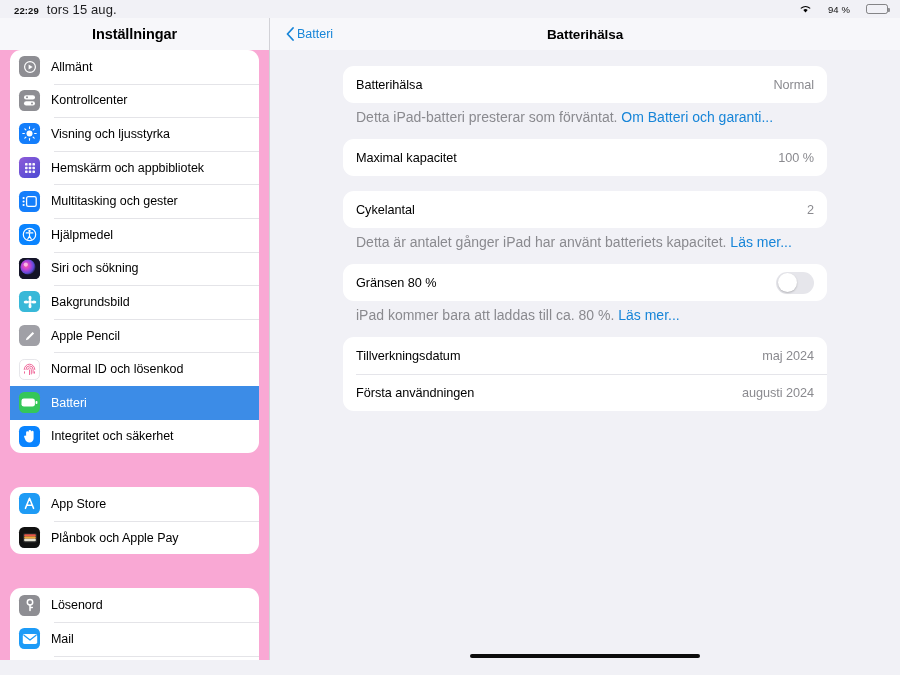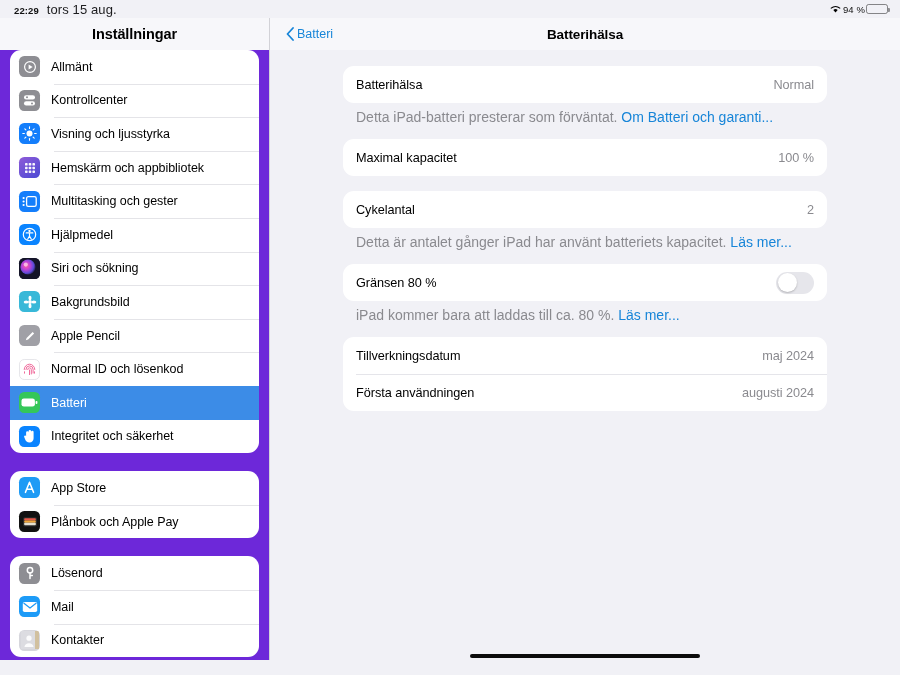--- a/index.html
+++ b/index.html
@@ -31,21 +31,21 @@
     padding: 0 12px 0 14px;
     letter-spacing: .1px;
     position: relative;
     z-index: 20;
   }
   .sb-left { display: flex; align-items: baseline; gap: 8px; }
   .sb-time { font-weight: 600; font-size: 9.5px; }
   .sb-date { font-weight: 400; font-size: 13px; color: #1c1c1e; }
   .sb-right {
     margin-left: auto;
-    display: flex; align-items: center; gap: 1px;
+    display: flex; align-items: center; gap: 16px;
     font-size: 9.5px; font-weight: 500;
   }
   .wifi-icon { display: block; }
   .batt-shell {
     width: 22px; height: 10px;
     border: 1px solid rgba(0,0,0,.45);
     border-radius: 2.6px;
     position: relative;
     padding: 1px;
   }
@@ -63,21 +63,21 @@
     border-radius: 1.4px;
   }
 
   
   .split { flex: 1; display: flex; min-height: 0; position: relative; }
 
   
   .sidebar {
     width: 270px;
     flex: 0 0 270px;
-    background: #6d28d9;
+    background: #f9a8d4;
     display: flex;
     flex-direction: column;
     border-right: 1px solid #d2d2d7;
     min-height: 0;
   }
   .sidebar-header {
     height: 32px;
     flex: 0 0 32px;
     display: flex; align-items: center; justify-content: center;
     font-size: 14.5px; font-weight: 700; color: #000;
@@ -86,21 +86,21 @@
   }
   .sidebar-scroll {
     flex: 1;
     overflow: hidden;
     padding: 0 10px;
   }
   .sb-group {
     background: #fff;
     border-radius: 11px;
     overflow: hidden;
-    margin-bottom: 18px;
+    margin-bottom: 34px;
   }
   .sb-row {
     display: flex;
     align-items: center;
     height: 33.6px;
     padding: 0 9px;
     position: relative;
     cursor: default;
   }
   .sb-row + .sb-row::before {

